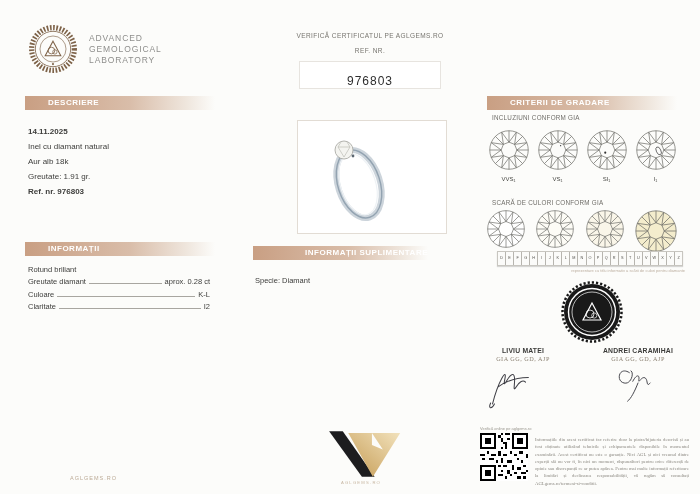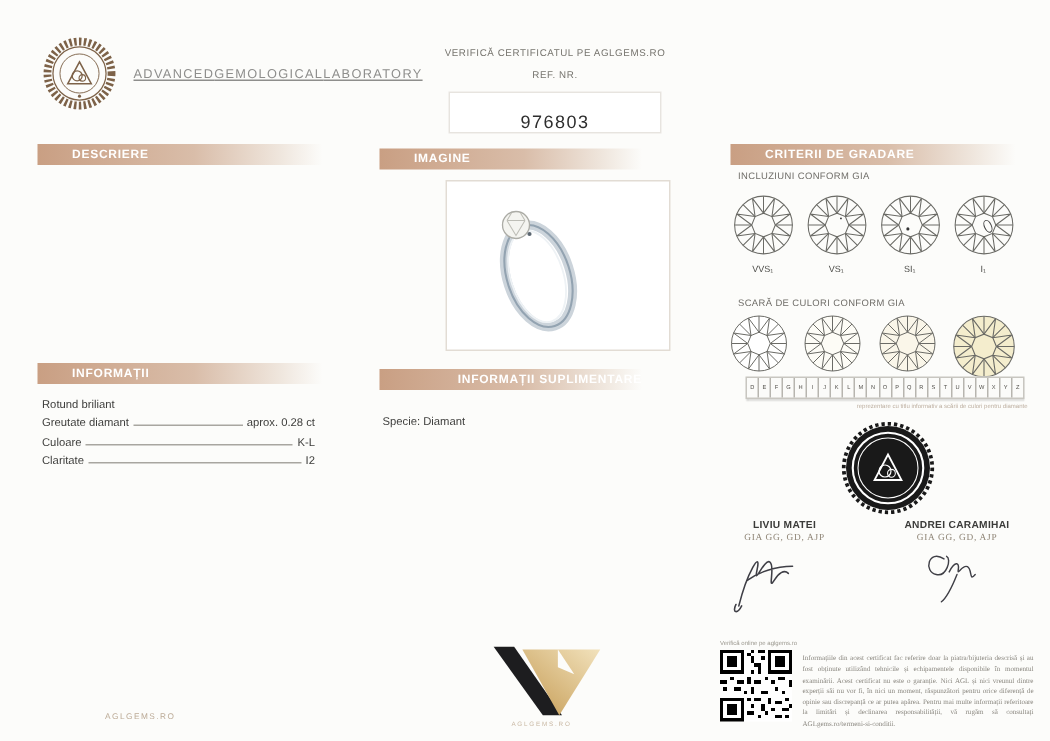--- a/index.html
+++ b/index.html
@@ -1,20 +1,20 @@
 <!DOCTYPE html>
 <html><head>
 <meta charset="utf-8">
 <style>
   html,body{margin:0;padding:0;background:#e8e8e8;}
   .page{position:relative;width:700px;height:494px;background:#fcfcfa;overflow:hidden;
         font-family:"Liberation Sans",sans-serif;margin:0 auto;box-shadow:0 0 4px rgba(0,0,0,.2);}
   
   .brand{position:absolute;left:28px;top:24px;display:flex;gap:11px;align-items:center;}
-  .brand-text{display:flex;flex-direction:row;font-size:8.5px;color:#8e8e8c;letter-spacing:.9px;line-height:11px;text-decoration:underline;}
+  .brand-text{display:flex;flex-direction:column;font-size:8.5px;color:#8e8e8c;letter-spacing:.9px;line-height:11px;}
   .verify{position:absolute;left:260px;top:32px;width:220px;text-align:center;}
   .verify-line{font-size:6.5px;color:#77756f;letter-spacing:.4px;margin:0;}
   .ref-label{font-size:6.5px;color:#77756f;letter-spacing:.4px;margin:8px 0 0 0;}
   .ref-box{margin:7px auto 0;width:140px;height:26px;border:1px solid #e7e4df;display:flex;
            align-items:flex-end;justify-content:center;font-size:12px;color:#2e2e2e;letter-spacing:1px;background:#fff;}
   
   .bar{position:absolute;height:14px;width:190px;box-sizing:border-box;padding-left:23px;
        background:linear-gradient(90deg,#c99f83 0%,#d9bda9 55%,#efe6dd 85%,rgba(250,247,244,0) 100%);
        color:#fff;font-size:8px;font-weight:bold;letter-spacing:.5px;line-height:14px;}
   
@@ -93,25 +93,31 @@
 
   <div class="verify">
     <p class="verify-line">VERIFICĂ CERTIFICATUL PE AGLGEMS.RO</p>
     <p class="ref-label">REF. NR.</p>
     <div class="ref-box">
       <span>976803</span>
     </div>
   </div>
 
   <div class="bar" style="left:25px;top:96px;">DESCRIERE</div>
-  <div class="bar" style="left:253px;top:99px;width:175px;">IMAGINE</div>
   <div class="bar" style="left:25px;top:242px;">INFORMAȚII</div>
   <div class="bar" style="left:487px;top:96px;">CRITERII DE GRADARE</div>
   <div class="bar" style="left:253px;top:246px;width:175px;text-align:right;">INFORMAȚII SUPLIMENTARE</div>
 
+  <div class="descriere-body">
+    <p class="b">14.11.2025</p>
+    <p>Inel cu diamant natural</p>
+    <p>Aur alb 18k</p>
+    <p>Greutate: 1.91 gr.</p>
+    <p class="b">Ref. nr. 976803</p>
+  </div>
 
   <div class="info-table">
     <div class="irow">
       <span>Rotund briliant</span>
       <span class="nofill"></span>
     </div>
     <div class="irow">
       <span>Greutate diamant</span>
       <span class="ifill"></span>
       <span>aprox. 0.28 ct</span>

